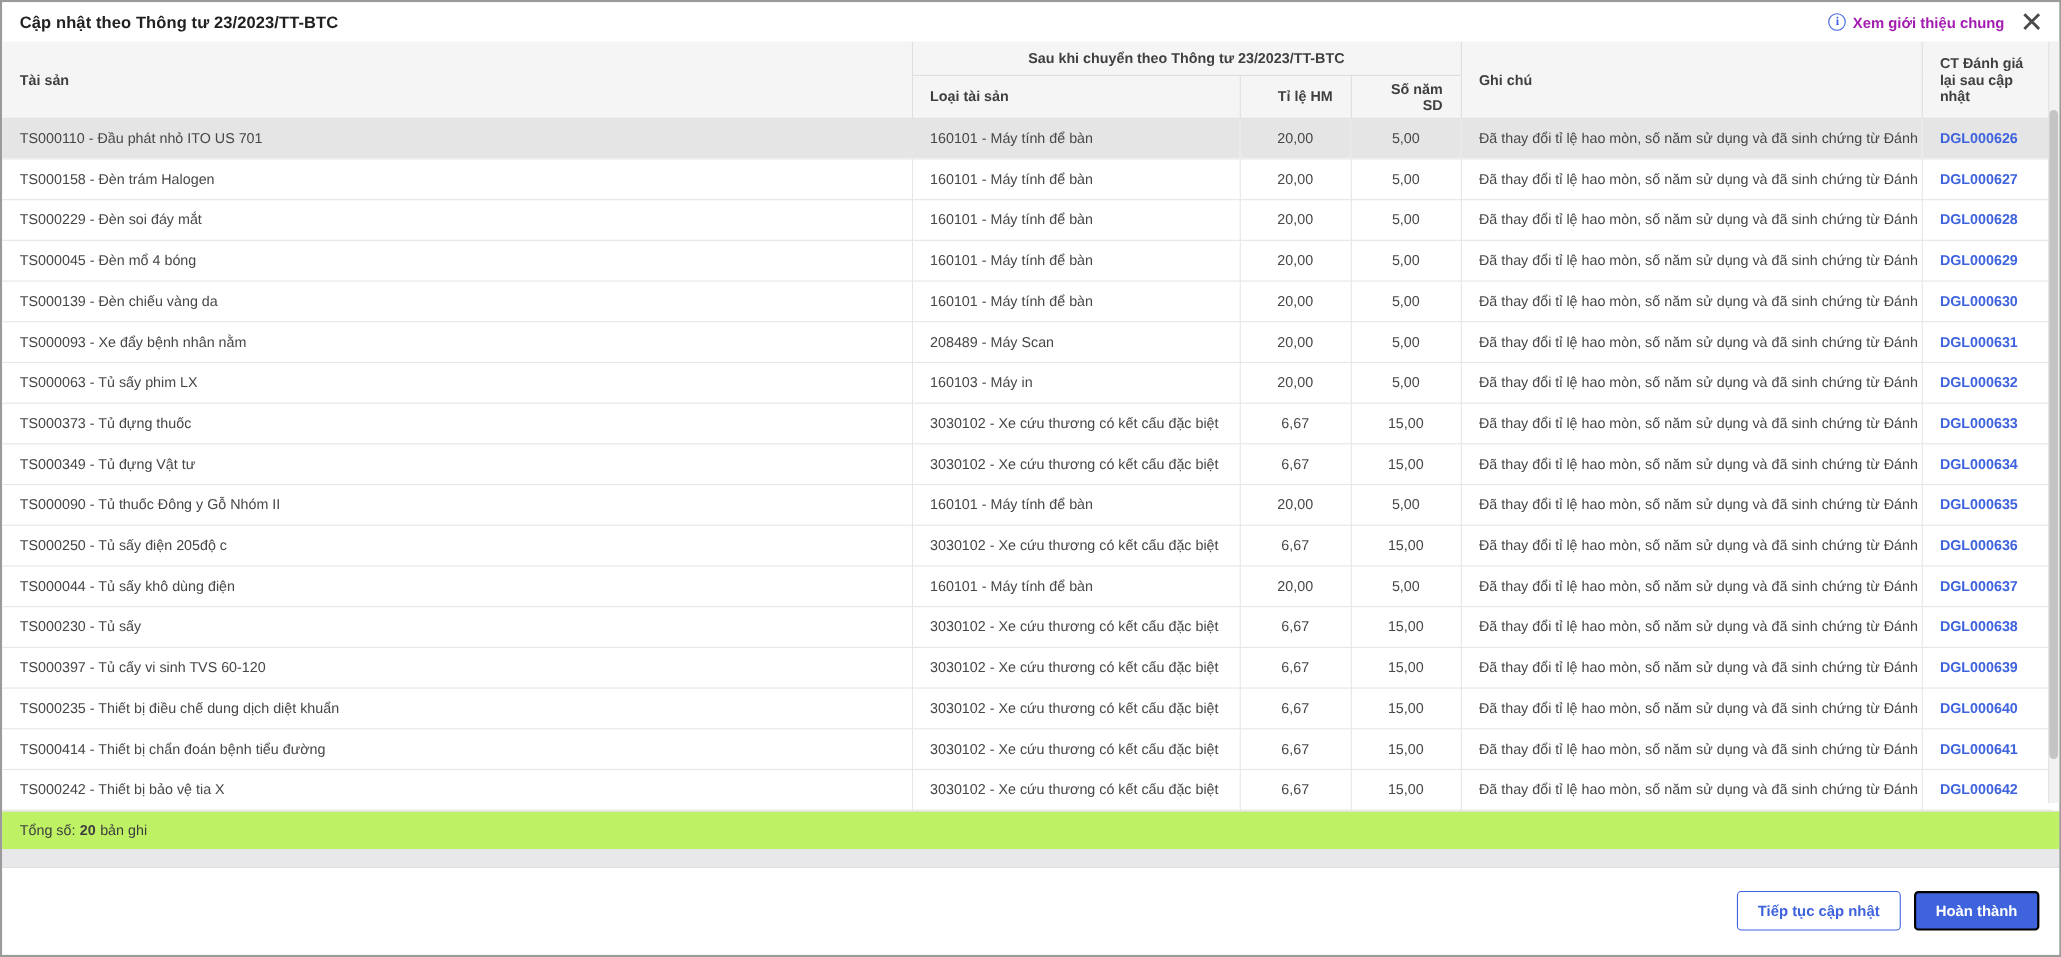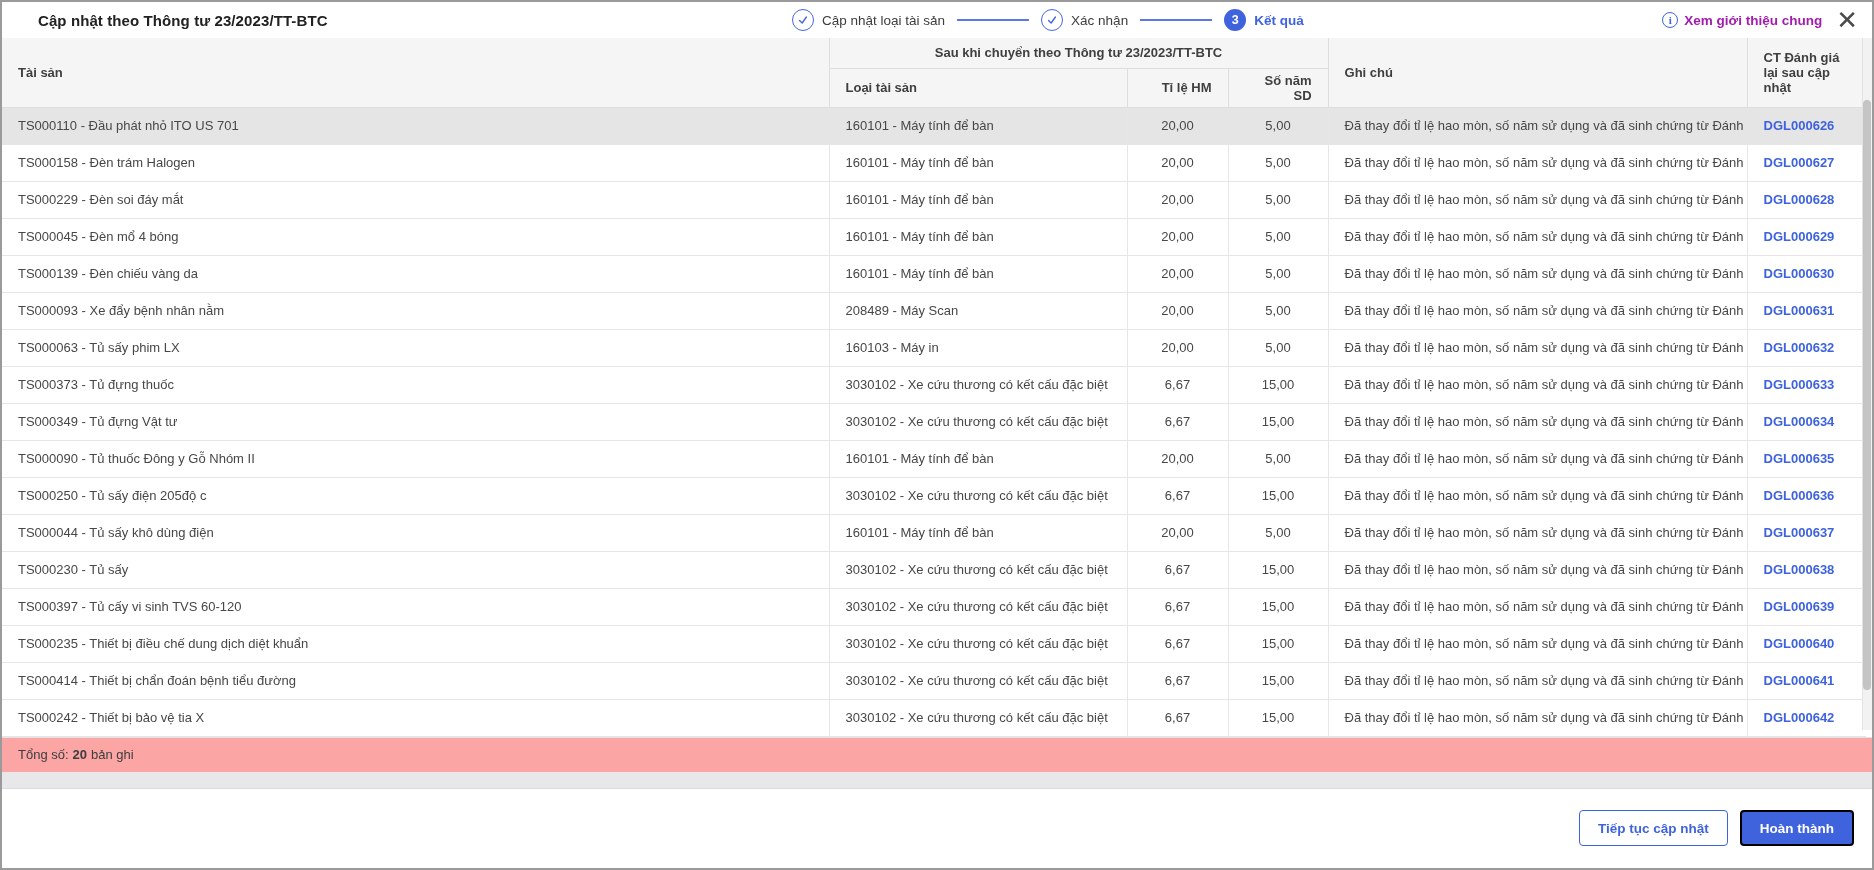--- a/index.html
+++ b/index.html
@@ -15,21 +15,21 @@
     display: flex; flex-direction: column;
     background: #e8e8ea;
   }
 
   
   .titlebar {
     height: 36px; background: #ffffff; flex: 0 0 36px;
     display: flex; align-items: center; position: relative;
     padding: 0 14px 0 16px;
   }
-  .titlebar .title { font-size: 15px; font-weight: bold; color: #212121; letter-spacing: .1px; margin-left: 20px; }
+  .titlebar .title { font-size: 15px; font-weight: bold; color: #212121; letter-spacing: .1px; }
   .stepper {
     position: absolute; left: 790px; top: 0; height: 36px;
     display: flex; align-items: center;
   }
   .step { display: flex; align-items: center; gap: 8px; }
   .step-circle {
     width: 22px; height: 22px; border-radius: 50%;
     display: flex; align-items: center; justify-content: center; flex: 0 0 22px;
   }
   .step-circle.outlined { border: 1.5px solid #4767e2; background: #fff; }
@@ -88,21 +88,21 @@
     position: absolute; top: 0; right: 0; width: 10px; height: 692px;
     background: #f2f2f2; border-left: 1px solid #e2e2e2;
   }
   .v-thumb {
     position: absolute; top: 62px; right: 1px; width: 8px; height: 590px;
     background: #c4c4c4; border-radius: 4px;
   }
 
   
   .total-row {
-    height: 35px; flex: 0 0 35px; background: #fca5a5; border-top: 1px solid #e2e2e2;
+    height: 35px; flex: 0 0 35px; background: #bef264; border-top: 1px solid #e2e2e2;
     display: flex; align-items: center; padding: 0 16px; font-size: 13px; color: #3d3d3d;
   }
   .total-row b { margin: 0 4px; }
 
   
   .gray-strip { height: 16px; flex: 0 0 16px; background: #e8e8ea; }
   .action-bar {
     flex: 1 1 auto; background: #ffffff; border-top: 1px solid #dcdcdc;
     display: flex; align-items: center; justify-content: flex-end; gap: 12px;
     padding: 0 18px;
@@ -117,44 +117,20 @@
   .check-svg { display: block; }
 </style>
 </head>
 <body>
 
 <div class="window">
 
   <div class="titlebar">
     <div class="title">Cập nhật theo Thông tư 23/2023/TT-BTC</div>
 
-    <div class="stepper">
-      <div class="step done">
-        <span class="step-circle outlined">
-          <svg class="check-svg" width="12" height="12" viewBox="0 0 14 14">
-              <path d="M3 7.5l3 3 5-7" fill="none" stroke="#4767e2" stroke-width="1.6" stroke-linecap="round" stroke-linejoin="round"></path>
-            </svg>
-        </span>
-        <span class="step-label">Cập nhật loại tài sản</span>
-      </div>
-      <div class="step-connector"></div>
-      <div class="step done">
-        <span class="step-circle outlined">
-          <svg class="check-svg" width="12" height="12" viewBox="0 0 14 14">
-              <path d="M3 7.5l3 3 5-7" fill="none" stroke="#4767e2" stroke-width="1.6" stroke-linecap="round" stroke-linejoin="round"></path>
-            </svg>
-        </span>
-        <span class="step-label">Xác nhận</span>
-      </div>
-      <div class="step-connector"></div>
-      <div class="step active">
-        <span class="step-circle filled">3</span>
-        <span class="step-label">Kết quả</span>
-      </div>
-    </div>
 
     <div class="titlebar-right">
       <div class="intro-link">
         <span class="info-icon">i</span>
         <span class="txt">Xem giới thiệu chung</span>
       </div>
       <span class="close-icon">✕</span>
     </div>
   </div>
 

